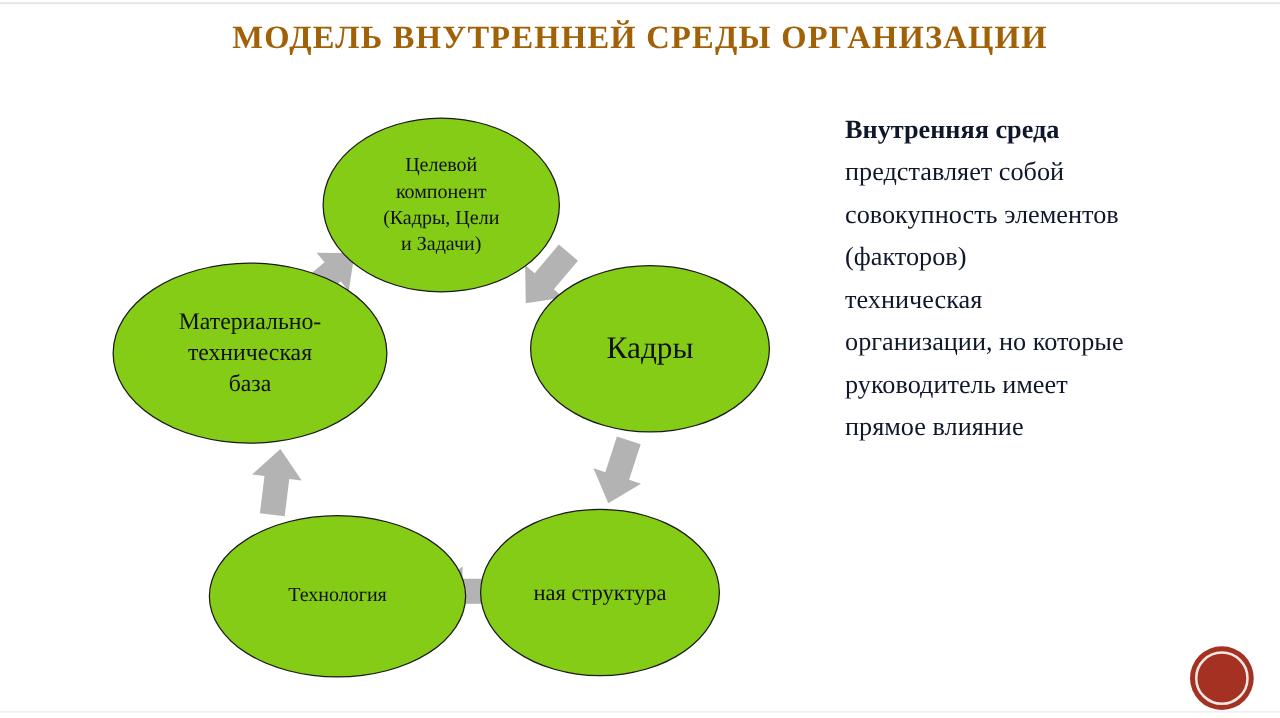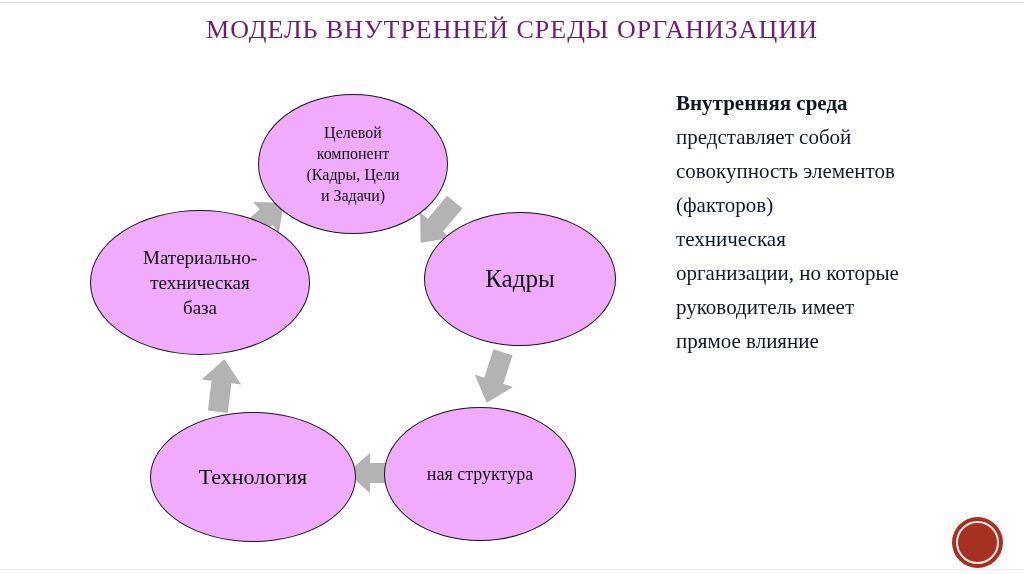--- a/index.html
+++ b/index.html
@@ -8,38 +8,38 @@
     background:#ffffff;
     font-family:"Liberation Serif", serif;
     color:#111111;
   }
   .rule { position:absolute; left:0; width:1024px; height:1px; }
   .rule-top    { top:2px;   background:#d9d9d9; }
   .rule-bottom { top:569px; background:#ececec; }
 
   .title {
     position:absolute; left:0; top:15px; width:1024px;
-    text-align:center; font-size:26px; font-weight:normal;
-    letter-spacing:1px; color:#701a75;
+    text-align:center; font-size:26px; font-weight:bold;
+    letter-spacing:1px; color:#a16207;
   }
 
   .arrows { position:absolute; left:0; top:0; z-index:1; }
 
   .node {
     position:absolute; z-index:2; box-sizing:border-box;
-    border:1.6px solid #1a1a1a; border-radius:50%; background:#f0abfc;
+    border:1.6px solid #1a1a1a; border-radius:50%; background:#84cc16;
     display:flex; align-items:center; justify-content:center;
     text-align:center;
   }
   .node .ln { display:block; }
   #node-target    { left:258px; top:94px;  width:190px; height:140px; font-size:16px; line-height:1.32; }
   #node-material  { left:90px;  top:210px; width:220px; height:145px; font-size:19px; line-height:1.32; }
   #node-personnel { left:424px; top:212px; width:192px; height:134px; font-size:25px; }
   #node-org       { left:384px; top:407px; width:192px; height:134px; font-size:18px; line-height:1.38; }
-  #node-tech      { left:150px; top:412px; width:206px; height:130px; font-size:22px; }
+  #node-tech      { left:167px; top:412px; width:206px; height:130px; font-size:16px; }
 
   .para {
     position:absolute; left:676px; top:86px; width:348px;
     font-size:21px; line-height:34px; color:#0f172a; z-index:2;
   }
   .para .ln { display:block; }
   .para .lead { font-weight:bold; }
 
   .logo {
     position:absolute; left:952px; top:517px; width:51px; height:51px;

